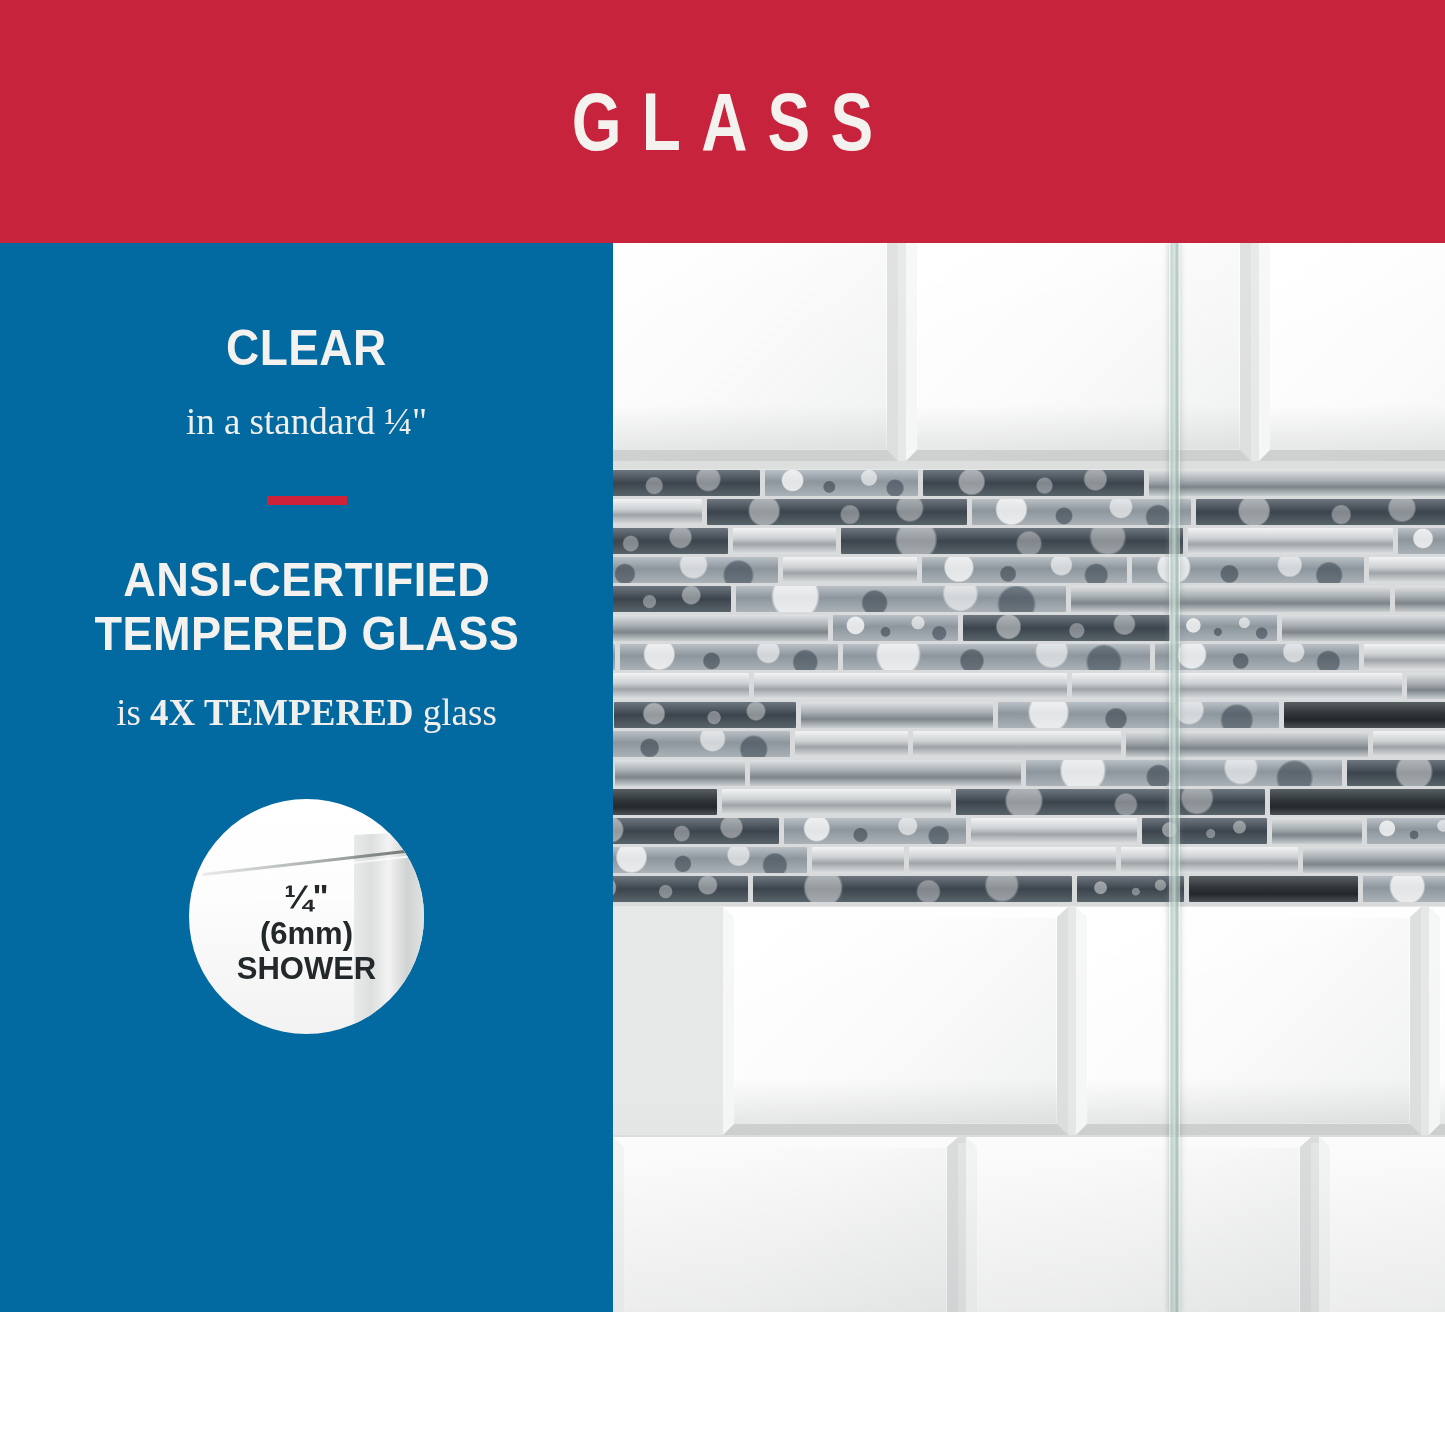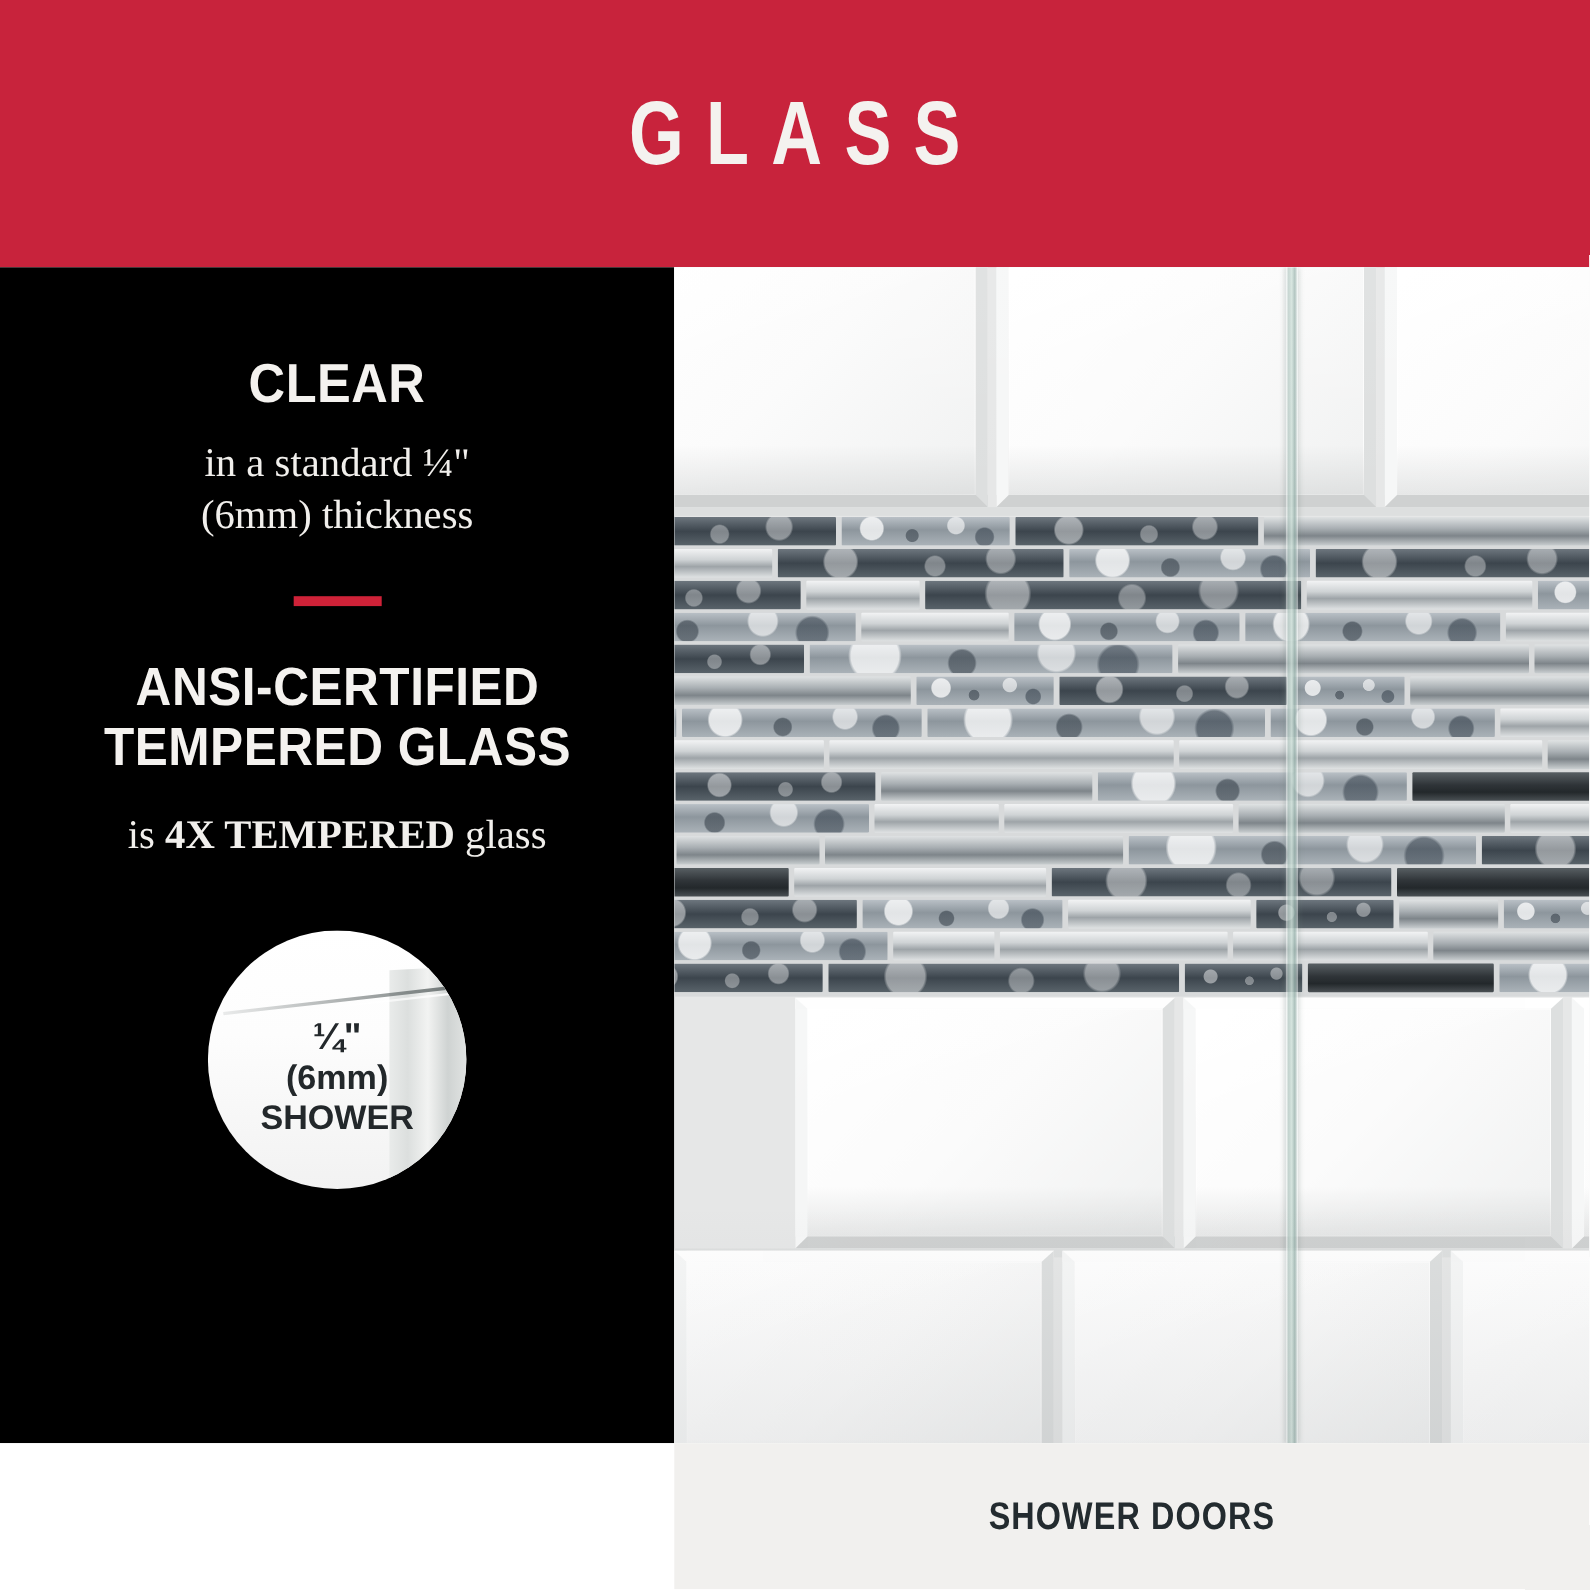--- a/index.html
+++ b/index.html
@@ -10,21 +10,21 @@
   .header{position:absolute;left:0;top:0;width:1445px;height:243px;background:#c8233c;}
   .header-title{
     position:absolute;left:0;top:0;width:1445px;height:243px;
     display:flex;align-items:center;justify-content:center;
     color:#f4f2ef;font-size:82px;font-weight:700;letter-spacing:26px;
     text-indent:26px;font-family:"Liberation Sans",sans-serif;
     transform:scaleX(.78);transform-origin:center center;
   }
 
   
-  .left-panel{position:absolute;left:0;top:243px;width:613px;height:1069px;background:#000000;}
+  .left-panel{position:absolute;left:0;top:243px;width:613px;height:1069px;background:#0369a1;}
   .left-inner{position:absolute;left:0;top:0;width:613px;height:1069px;
     display:flex;flex-direction:column;align-items:center;padding-top:78px;box-sizing:border-box;}
 
   .head-lg{
     color:#f4f2ef;font-weight:700;font-size:50px;line-height:1.08;
     letter-spacing:.5px;text-align:center;
     font-family:"Liberation Sans",sans-serif;transform:scaleX(.92);
   }
   .sub{
     color:#f1efec;font-family:"Liberation Serif",serif;font-size:37px;
@@ -162,21 +162,20 @@
   <div class="header">
     <div class="header-title">GLASS</div>
   </div>
 
   <div class="left-panel">
     <div class="left-inner">
 
       <div class="head-lg">CLEAR</div>
       <div class="sub">
         <span>in a standard ¼"</span><br>
-        <span>(6mm) thickness</span>
       </div>
 
       <div class="divider"></div>
 
       <div class="head-lg two">
         <span>ANSI-CERTIFIED</span><br>
         <span>TEMPERED GLASS</span>
       </div>
       <div class="sub two">
         <span>is </span><b>4X TEMPERED</b><span> glass</span><br>
@@ -315,18 +314,15 @@
           <div class="stick s-stonedark" style="left: 463.77px; width: 107px;"></div>
           <div class="stick s-dark" style="left: 575.77px; width: 169px;"></div>
           <div class="stick s-stone" style="left: 749.77px; width: 246px;"></div>
         </div>
       </div>
     <div class="glass-edge"></div>
     <div class="photo-shade"></div>
   </div>
 
   <div class="footer">
-    <div class="footer-right">
-      <div class="footer-right-label">SHOWER DOORS</div>
-    </div>
   </div>
 
 </div>
 
 </body></html>

